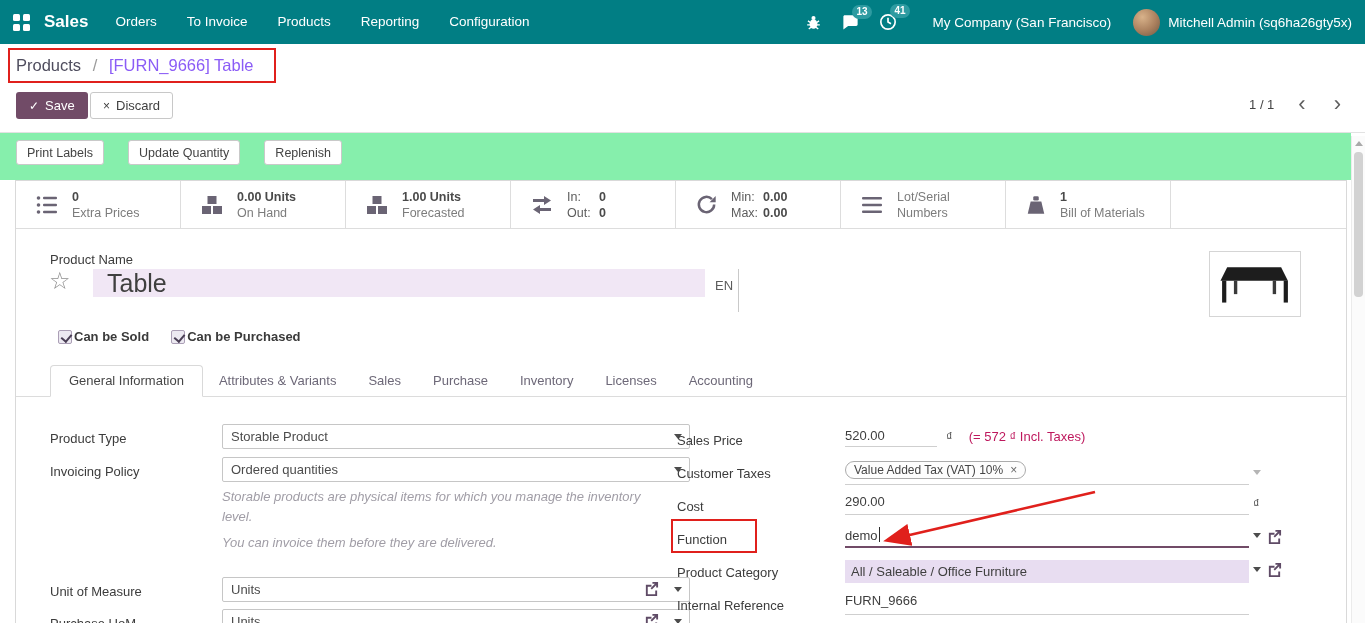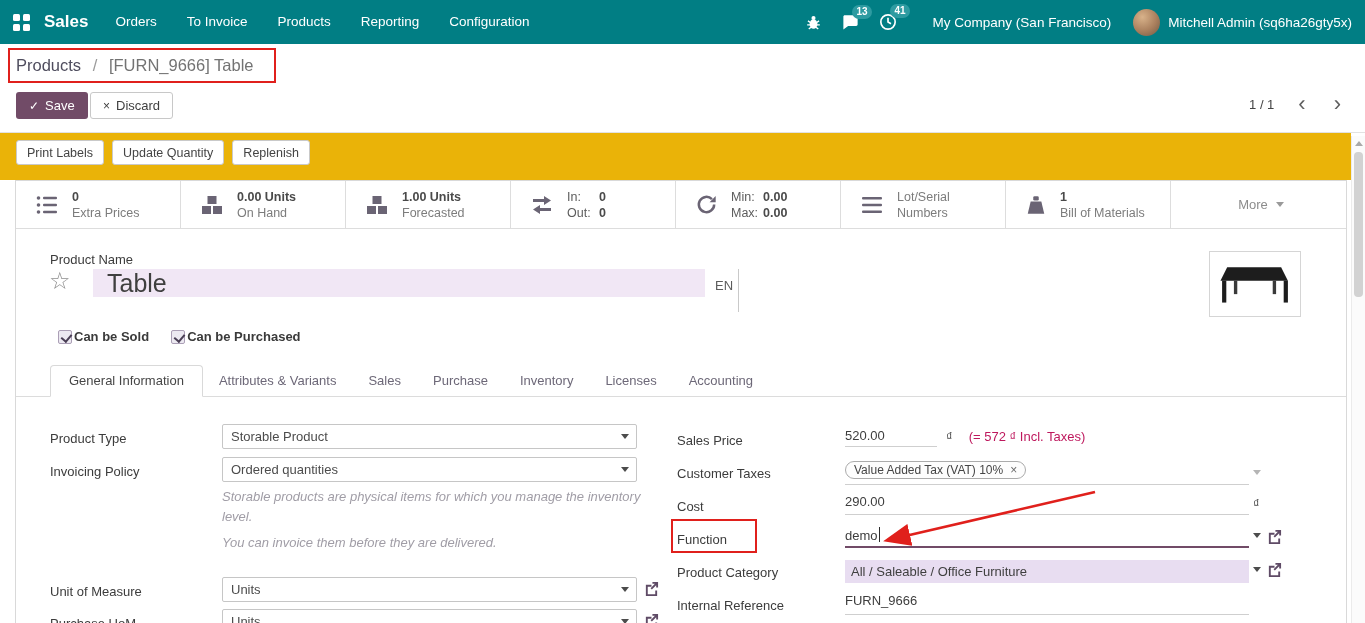--- a/index.html
+++ b/index.html
@@ -19,31 +19,31 @@
   .badge{position:absolute;top:-4px;right:-3px;background:#2e9ba1;color:#fff;font-size:10px;line-height:1;padding:2px 4px;border-radius:8px;font-weight:700}
   .tb-company{font-size:13.5px;margin:0 16px 0 26px;cursor:pointer;white-space:nowrap}
   .avatar{width:27px;height:27px;border-radius:50%;background:radial-gradient(circle at 35% 30%,#d8b28a 0%,#a97f5d 55%,#6e5844 100%);margin:0 8px 0 6px;flex:none;cursor:pointer}
   .tb-user{font-size:13.5px;cursor:pointer;white-space:nowrap}
 
   
   .cpanel{position:absolute;left:0;top:44px;right:0;height:89px;background:#fff;border-bottom:1px solid #e2e2e2}
   .breadcrumb{position:absolute;left:16px;top:12px;font-size:16.5px;white-space:nowrap}
   .bc-parent{color:#4f4d5e;cursor:pointer}
   .bc-sep{color:#9a9a9a;margin:0 7px}
-  .bc-current{color:#737373}
+  .bc-current{color:#8b5cf6}
   .btn{display:inline-flex;align-items:center;gap:6px;height:27px;padding:0 12px;border-radius:3px;font-size:13px;cursor:pointer;border:1px solid transparent}
   .btn-save{position:absolute;left:16px;top:48px;background:var(--c-primary,#714b67);color:#fff}
   .btn-discard{position:absolute;left:90px;top:48px;background:#fff;color:#3f3f3f;border-color:#c8c8c8}
   .btn-glyph{font-size:12px}
   .pager{position:absolute;right:20px;top:50px;display:flex;align-items:center;gap:20px}
   .pager-val{font-size:13px;color:#444}
   .pager-arrow{font-size:22px;color:#5f5f5f;line-height:20px;cursor:pointer;padding:0 4px}
 
   
-  .action-row{position:absolute;left:0;top:133px;right:14px;height:47px;background:#eab308;display:flex;gap:8px;padding:7px 0 0 16px}
+  .action-row{position:absolute;left:0;top:133px;right:14px;height:47px;background:#86efac;display:flex;gap:24px;padding:7px 0 0 16px}
   .abtn{height:25px;padding:0 10px;border:1px solid #c9c9c9;border-radius:3px;background:#fff;color:#444;font-size:12.5px;display:inline-flex;align-items:center;cursor:pointer}
 
   
   .sheet{position:absolute;left:15px;top:180px;width:1332px;height:443px;background:#fff;border:1px solid #d9d9d9;border-bottom:none}
   .statrow{position:absolute;left:0;top:0;right:0;height:48px;border-bottom:1px solid #ddd;display:flex}
   .stat-btn{width:165px;flex:none;border-right:1px solid #ddd;display:flex;align-items:center;padding-left:19px;gap:13px;cursor:pointer}
   .stat-icon{color:#6a6474;flex:none;display:flex}
   .stat-text{display:flex;flex-direction:column;font-size:12.5px;line-height:16px;white-space:nowrap}
   .s-val{color:#4a4a4a;font-weight:700}
   .s-lab{color:#7c7c7c}
@@ -68,21 +68,21 @@
   .cb:after{content:"";position:absolute;left:3.5px;top:1px;width:5px;height:8px;border:solid #4a3f55;border-width:0 2px 2px 0;transform:rotate(40deg)}
   .cblabel{font-size:13px;font-weight:700;color:#3a3a3a;cursor:pointer}
 
   
   .tabs{position:absolute;left:0;right:0;top:185px;height:31px;border-bottom:1px solid #dcdcdc;display:flex;align-items:flex-end;padding-left:34px}
   .tab{padding:0 16px;font-size:13px;line-height:30px;color:#6d6878;cursor:pointer;white-space:nowrap}
   .tab.active{background:#fff;border:1px solid #d9d9d9;border-bottom:1px solid #fff;margin-bottom:-1px;border-radius:4px 4px 0 0;color:#464646;padding:0 18px}
 
   
   .flabel{position:absolute;font-size:13px;color:#3c3c3c;font-weight:500;white-space:nowrap}
-  .sel{position:absolute;height:25px;border:1px solid #c6c6c6;border-radius:2px;background:#fff;font-size:13px;color:#4c4c4c;display:flex;align-items:center;padding:0 10px 0 8px;cursor:pointer;width:415px}
+  .sel{position:absolute;height:25px;border:1px solid #c6c6c6;border-radius:2px;background:#fff;font-size:13px;color:#4c4c4c;display:flex;align-items:center;padding:0 10px 0 8px;cursor:pointer;width:468px}
   .sel .caret{position:absolute;right:7px;top:9px}
   .help{position:absolute;left:206px;width:432px;font-size:13px;font-style:italic;color:#a09da6;line-height:1.55}
   .extlink{position:absolute;color:#5f4b66;cursor:pointer;display:flex}
   .u-row{position:absolute;left:829px;width:404px;border-bottom:1px solid #cfcfcf;font-size:13px;color:#3d3d3d}
   .cur{font-size:13px;color:#4c4c4c}
   .suffix{font-size:13px;color:#be185d}
   .tagpill{display:inline-flex;align-items:center;gap:7px;border:1px solid #ababab;border-radius:10px;padding:1px 8px;font-size:12px;color:#454545;background:#fdfdfd;cursor:pointer}
   .tag-x{color:#6a6a6a;font-size:12px;cursor:pointer;line-height:1}
   .fn-row{border-bottom:2px solid var(--c-primary,#714b67) !important}
   .cursorbar{display:inline-block;width:1px;height:15px;background:#2c2c2c;margin-left:1px;vertical-align:-2px}
@@ -259,24 +259,20 @@
         <svg width="22" height="22" viewBox="0 0 24 24" fill="currentColor">
             <rect x="9" y="2.5" width="6" height="4.5" rx="1.4"></rect>
             <path d="M6.2 8.2h11.6L21 21.5H3z"></path>
           </svg>
       </span>
       <span class="stat-text">
         <span class="s-val">1</span>
         <span class="s-lab">Bill of Materials</span>
       </span>
     </div>
-    <div class="stat-more">
-      <span>More</span>
-      <span class="caret muted"></span>
-    </div>
   </div>
 
   <div class="pn-label">Product Name</div>
   <div class="star">☆</div>
   <div class="name-input">Table</div>
   <div class="lang">EN</div>
   <div class="lang-div"></div>
 
   <div class="imgbox">
     <svg width="78" height="54" viewBox="0 0 90 64">

